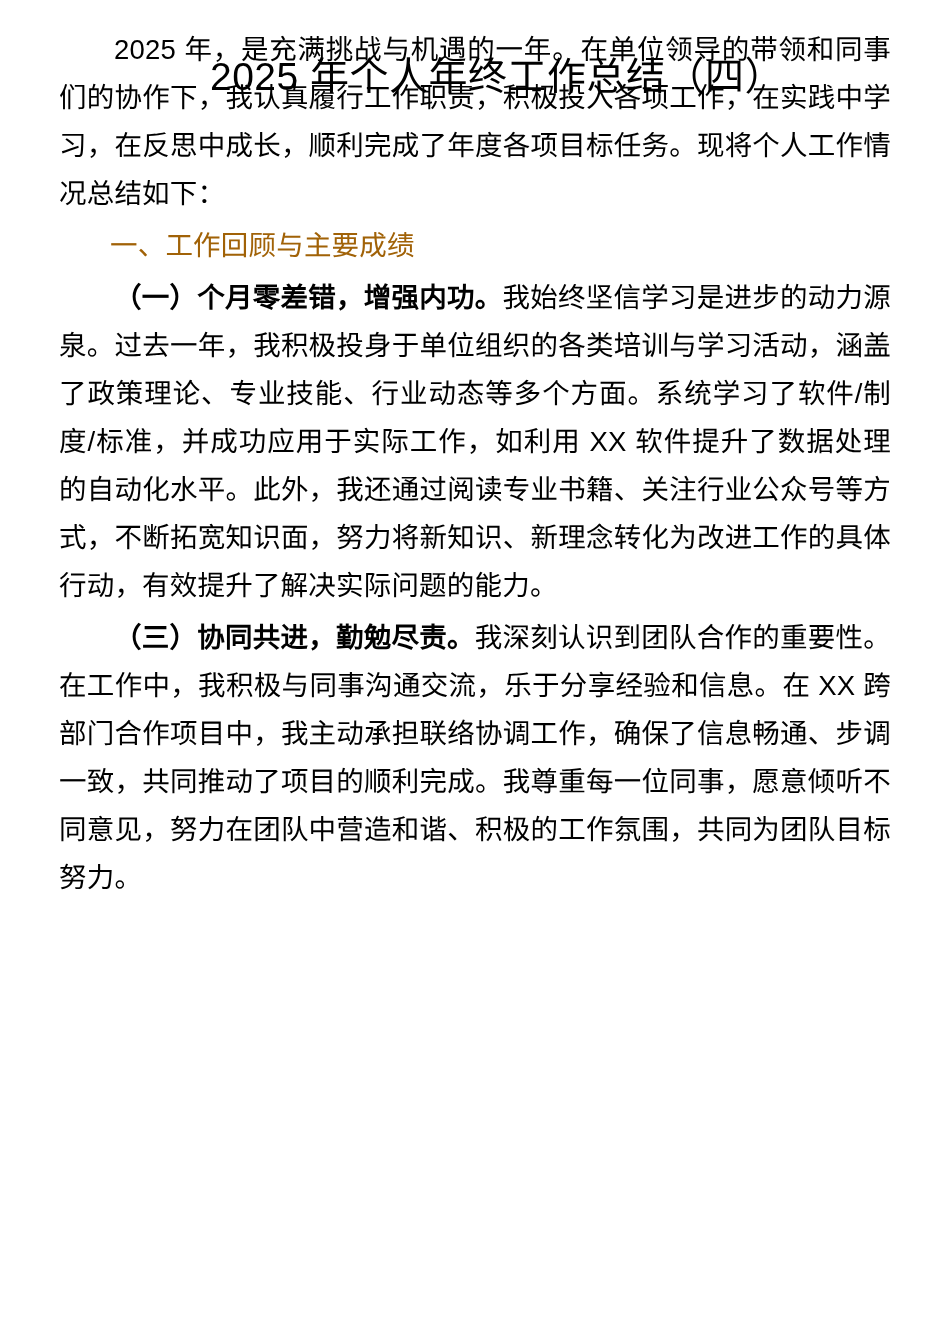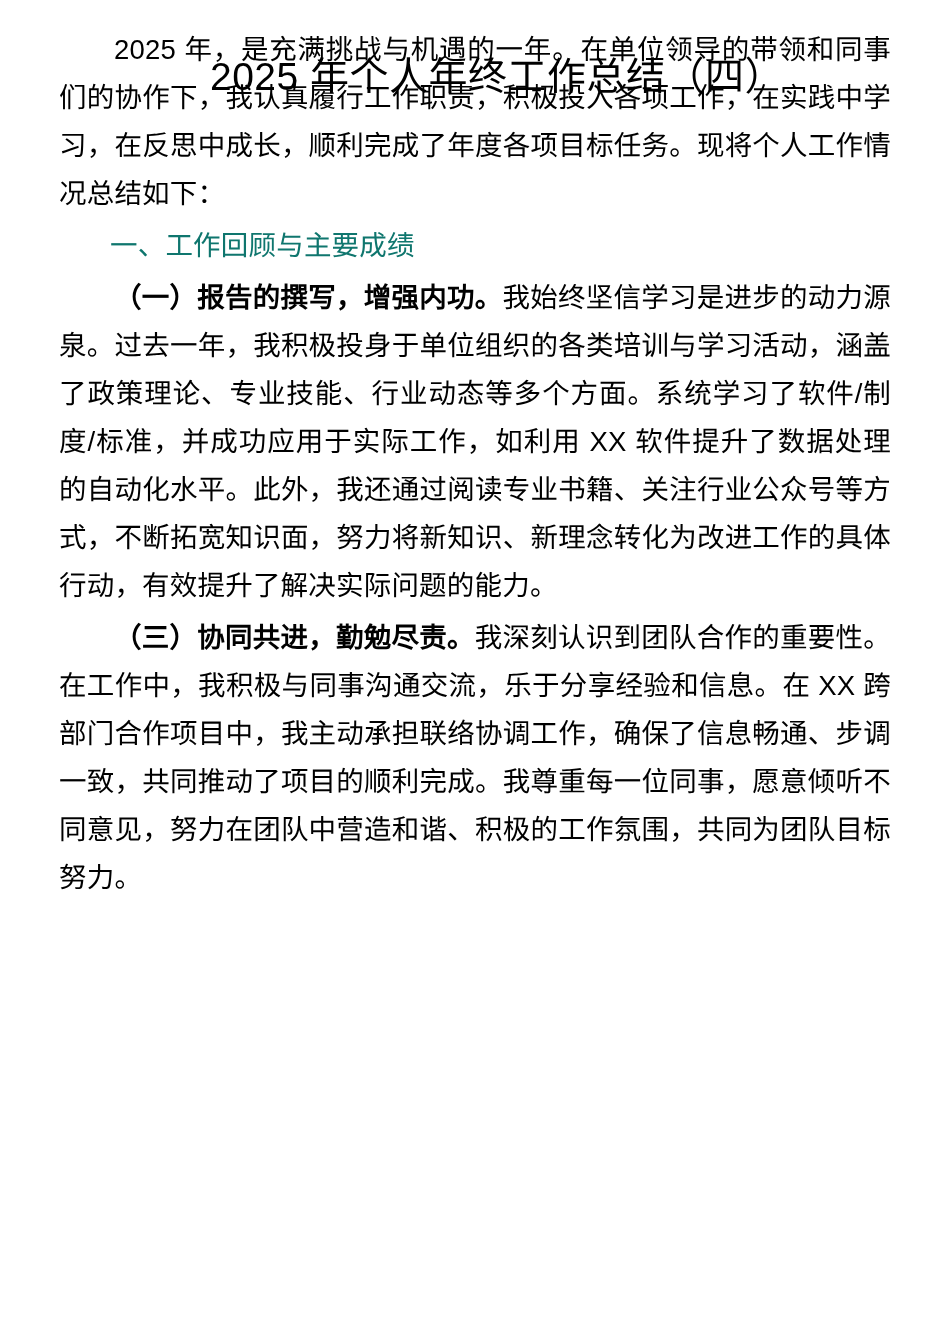--- a/index.html
+++ b/index.html
@@ -51,21 +51,21 @@
   }
   .para.first { margin-top: 26px; }
   .para b, .para .lead {
     font-weight: 700;
   }
   .heading {
     font-family: "Liberation Sans", "DejaVu Sans", sans-serif;
     font-weight: 400;
     font-size: 27.5px;
     line-height: 48px;
-    color: #0f766e;
+    color: #a16207;
     margin: 0;
     text-indent: 2em;
     letter-spacing: 0.2px;
   }
   .lead {
     font-weight: 700;
   }
 </style>
 </head>
 <body>
@@ -73,20 +73,20 @@
 <div class="page">
 
   <h1 class="doc-title">2025 年个人年终工作总结（四）</h1>
 
   <div class="content">
 
     <p class="para first">2025 年，是充满挑战与机遇的一年。在单位领导的带领和同事们的协作下，我认真履行工作职责，积极投入各项工作，在实践中学习，在反思中成长，顺利完成了年度各项目标任务。现将个人工作情况总结如下：</p>
 
     <p class="heading">一、工作回顾与主要成绩</p>
 
-    <p class="para"><span class="lead">（一）报告的撰写，增强内功。</span><span>我始终坚信学习是进步的动力源泉。过去一年，我积极投身于单位组织的各类培训与学习活动，涵盖了政策理论、专业技能、行业动态等多个方面。系统学习了软件/制度/标准，并成功应用于实际工作，如利用 XX 软件提升了数据处理的自动化水平。此外，我还通过阅读专业书籍、关注行业公众号等方式，不断拓宽知识面，努力将新知识、新理念转化为改进工作的具体行动，有效提升了解决实际问题的能力。</span></p>
+    <p class="para"><span class="lead">（一）个月零差错，增强内功。</span><span>我始终坚信学习是进步的动力源泉。过去一年，我积极投身于单位组织的各类培训与学习活动，涵盖了政策理论、专业技能、行业动态等多个方面。系统学习了软件/制度/标准，并成功应用于实际工作，如利用 XX 软件提升了数据处理的自动化水平。此外，我还通过阅读专业书籍、关注行业公众号等方式，不断拓宽知识面，努力将新知识、新理念转化为改进工作的具体行动，有效提升了解决实际问题的能力。</span></p>
 
 
     <p class="para"><span class="lead">（三）协同共进，勤勉尽责。</span><span>我深刻认识到团队合作的重要性。在工作中，我积极与同事沟通交流，乐于分享经验和信息。在 XX 跨部门合作项目中，我主动承担联络协调工作，确保了信息畅通、步调一致，共同推动了项目的顺利完成。我尊重每一位同事，愿意倾听不同意见，努力在团队中营造和谐、积极的工作氛围，共同为团队目标努力。</span></p>
 
 
   </div>
 </div>
 
 </body></html>

